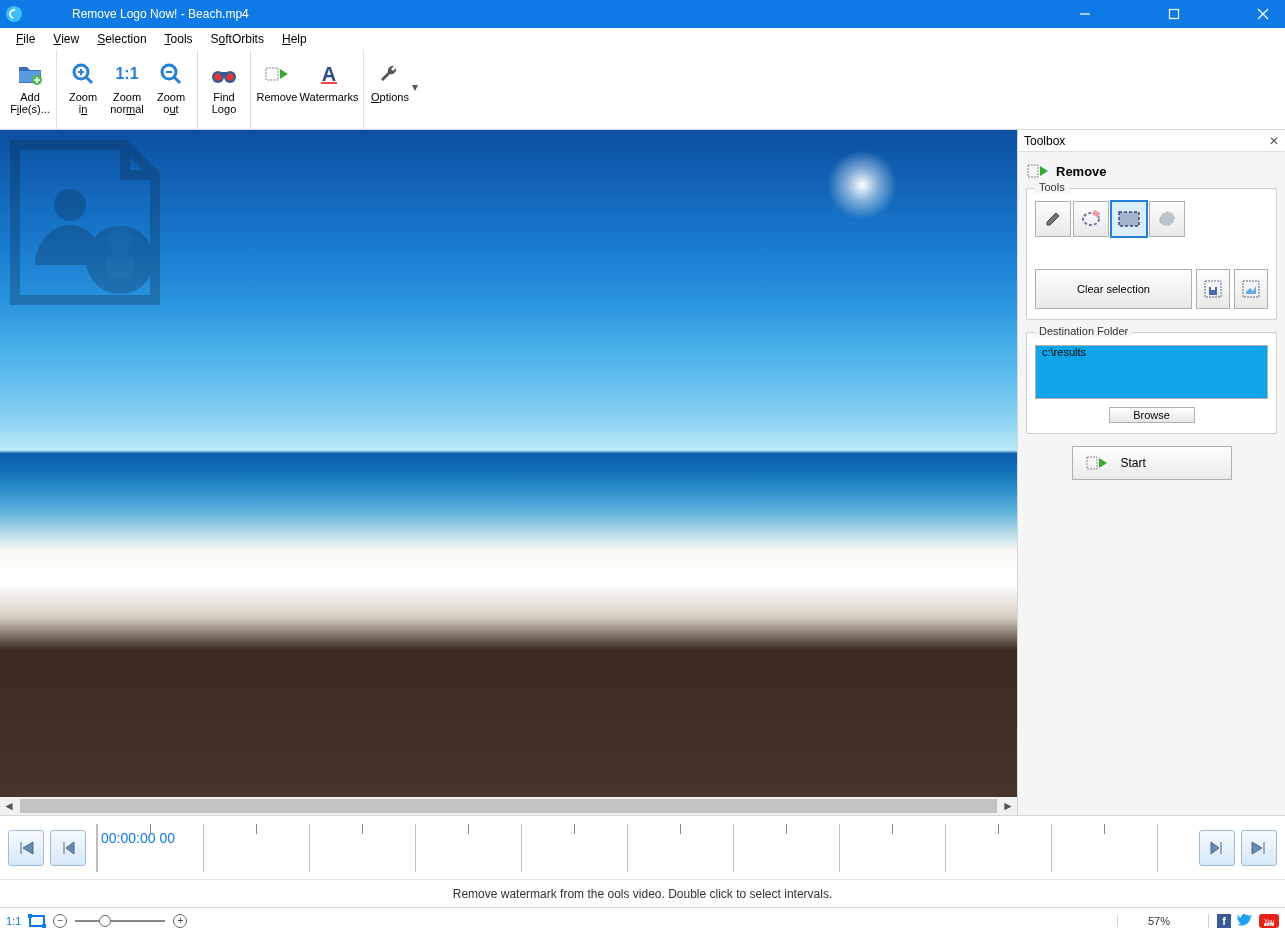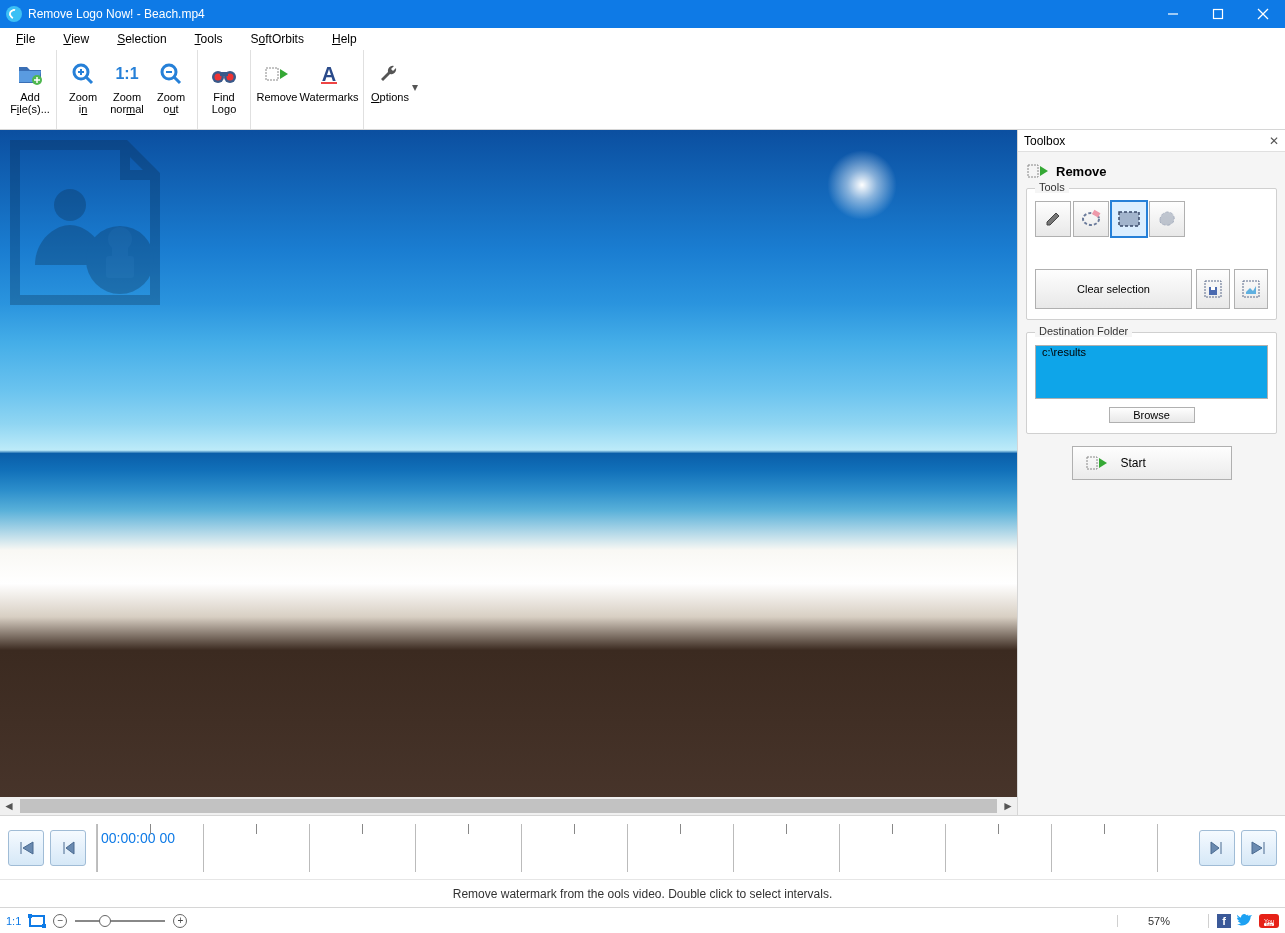--- a/index.html
+++ b/index.html
@@ -1,28 +1,28 @@
 <!DOCTYPE html>
 <html><head>
 <meta charset="utf-8">
 <style>
 * { box-sizing: border-box; margin: 0; padding: 0; font-family: 'Segoe UI', Tahoma, sans-serif; }
 body { width: 1285px; height: 933px; background: #fff; overflow: hidden; display: flex; flex-direction: column; font-size: 12px; }
 
 
-.titlebar { height: 28px; background: #0e7ae6; display: flex; align-items: center; color: #fff; padding-left: 6px; }
+.titlebar { height: 28px; background: #0e7ae6; display: flex; align-items: center; color: #fff; padding-left: 6px; gap: 44px; }
 .titlebar .app-icon { width: 16px; height: 16px; background: #3cc0f5; border-radius: 50%; margin-right: 6px; position:relative; }
 .titlebar .app-icon::after{content:'';position:absolute;inset:3px;border:2px solid #fff;border-radius:50%;border-right-color:transparent;border-bottom-color:transparent;transform:rotate(-30deg);}
 .titlebar .title { font-size: 12px; }
 .titlebar .spacer { flex: 1; }
 .titlebar .winbtn { width: 45px; height: 28px; display: flex; align-items: center; justify-content: center; color:#fff; }
 .titlebar .winbtn svg{stroke:#fff;stroke-width:1.2;fill:none;}
 
 
-.menubar { height: 22px; background: #fff; display: flex; align-items: center; padding-left: 8px; gap: 12px; }
+.menubar { height: 22px; background: #fff; display: flex; align-items: center; padding-left: 8px; gap: 2px; }
 .menubar .item { padding: 2px 8px; font-size: 12px; color:#000; }
 .menubar .item span.ul{text-decoration:underline;}
 
 
 .toolbar { height: 80px; background: #fff; border-bottom: 1px solid #d6d6d6; display: flex; align-items: center; padding-left:4px; }
 .toolbar .grp { display: flex; height:100%; align-items:center; border-right:1px solid #e0e0e0; padding:0 4px;}
 .toolbar .tbtn { display: flex; flex-direction: column; align-items: center; justify-content: flex-start; width: 44px; height: 70px; padding-top:6px; font-size:11px; text-align:center; line-height:1.1; }
 .toolbar .tbtn .ic { width: 28px; height: 26px; display:flex; align-items:center; justify-content:center; margin-bottom:4px;}
 .toolbar .tbtn.wide{width:60px;}
 .toolbar .dropdown-arrow{width:12px;display:flex;align-items:flex-end;padding-bottom:6px;color:#555;}

